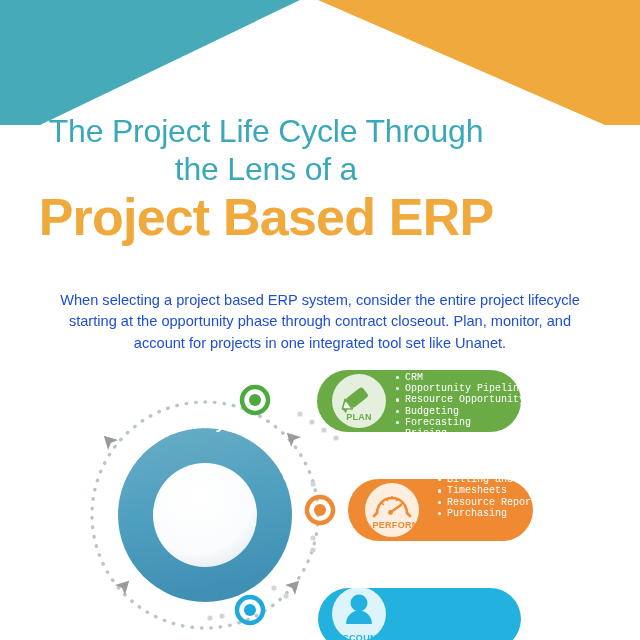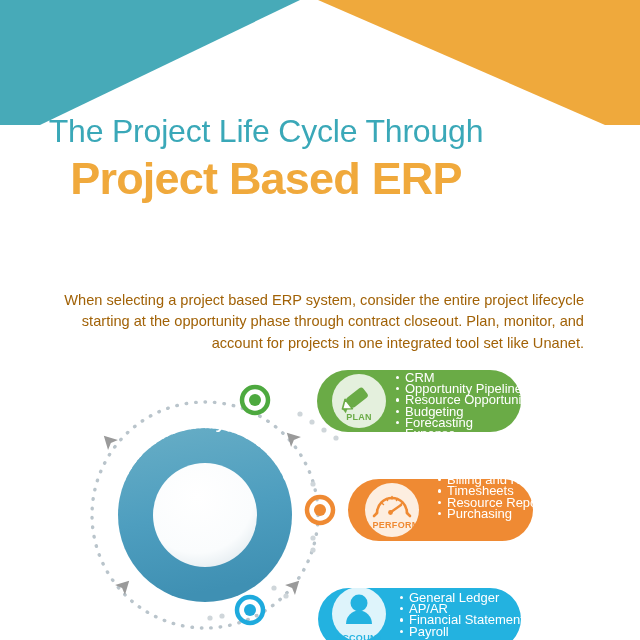--- a/index.html
+++ b/index.html
@@ -33,55 +33,56 @@
   }
   .title-line {
     color: #3aa8b8;
     font-size: 32px;
     line-height: 38px;
     font-weight: 400;
     letter-spacing: -0.2px;
   }
   #title-emph {
     color: #f0a93c;
-    font-size: 45px;
+    font-size: 52px;
     line-height: 54px;
     font-weight: bold;
     letter-spacing: -0.8px;
     margin-top: 2px;
   }
 
   
   #intro {
     position: absolute;
     top: 275px;
     left: 56px;
     width: 528px;
-    text-align: right;
-    color: #a16207;
+    text-align: center;
+    color: #1d4ed8;
     font-size: 14.6px;
     line-height: 21.5px;
   }
 
   
   #diagram {
     position: absolute;
     top: 352px;
     left: 0;
     width: 640px;
     height: 288px;
   }
   #diagram svg { display: block; }
 
   .cb-list {
     position: absolute;
     color: #ffffff;
-    font-size: 13px;
+    font-size: 10px;
     line-height: 11.2px;
     white-space: nowrap;
+    font-family: Liberation Mono, monospace;
   }
   .cb-list li { list-style: none; position: relative; padding-left: 9px; }
   .cb-list li::before {
     content: "";
     position: absolute;
     left: 0; top: 4px;
     width: 3.2px; height: 3.2px;
     border-radius: 50%;
     background: #ffffff;
   }
@@ -116,20 +117,21 @@
 </head>
 <body>
 
 <svg id="banner" viewBox="0 0 640 125" width="640" height="125">
   <polygon points="0,0 300,0 40,125 0,125" fill="#47aab8"></polygon>
   <polygon points="318,0 640,0 640,125 605,125" fill="#efa93c"></polygon>
 </svg>
 
 <div id="headline">
   <div class="title-line">The Project Life Cycle Through</div>
+  <div class="title-line">the Lens of a</div>
   <div id="title-emph">Project Based ERP</div>
 </div>
 
 <p id="intro">When selecting a project based ERP system, consider the entire project lifecycle starting at the opportunity phase through contract closeout. Plan, monitor, and account for projects in one integrated tool set like Unanet.</p>
 
 <div id="diagram">
 
   <svg viewBox="0 0 640 288" width="640" height="288">
     <defs>
       <radialGradient id="hubInner" cx="42%" cy="32%" r="78%">
@@ -249,38 +251,30 @@
   </svg>
 
 
   <div class="cb-list" id="plan-list">
       <ul id="plan-ul">
         <li>CRM</li>
         <li>Opportunity Pipeline Mgmt.</li>
         <li>Resource Opportunity</li>
         <li>Budgeting</li>
         <li>Forecasting</li>
-        <li>Expense</li>
+        <li>Pricing</li>
       </ul>
     </div>
   <div class="cb-caption" id="plan-caption">PLAN</div>
 
   <div class="cb-list" id="perform-list">
       <ul id="perform-ul">
         <li>Project Accounting</li>
         <li>Billing and Revenue</li>
         <li>Timesheets</li>
         <li>Resource Reports</li>
         <li>Purchasing</li>
       </ul>
     </div>
   <div class="cb-caption" id="perform-caption">PERFORM</div>
 
-  <div class="cb-list" id="account-list">
-      <ul id="account-ul">
-        <li>General Ledger</li>
-        <li>AP/AR</li>
-        <li>Financial Statements</li>
-        <li>Payroll</li>
-      </ul>
-    </div>
   <div class="cb-caption" id="account-caption">ACCOUNT</div>
 </div>
 
 </body></html>

